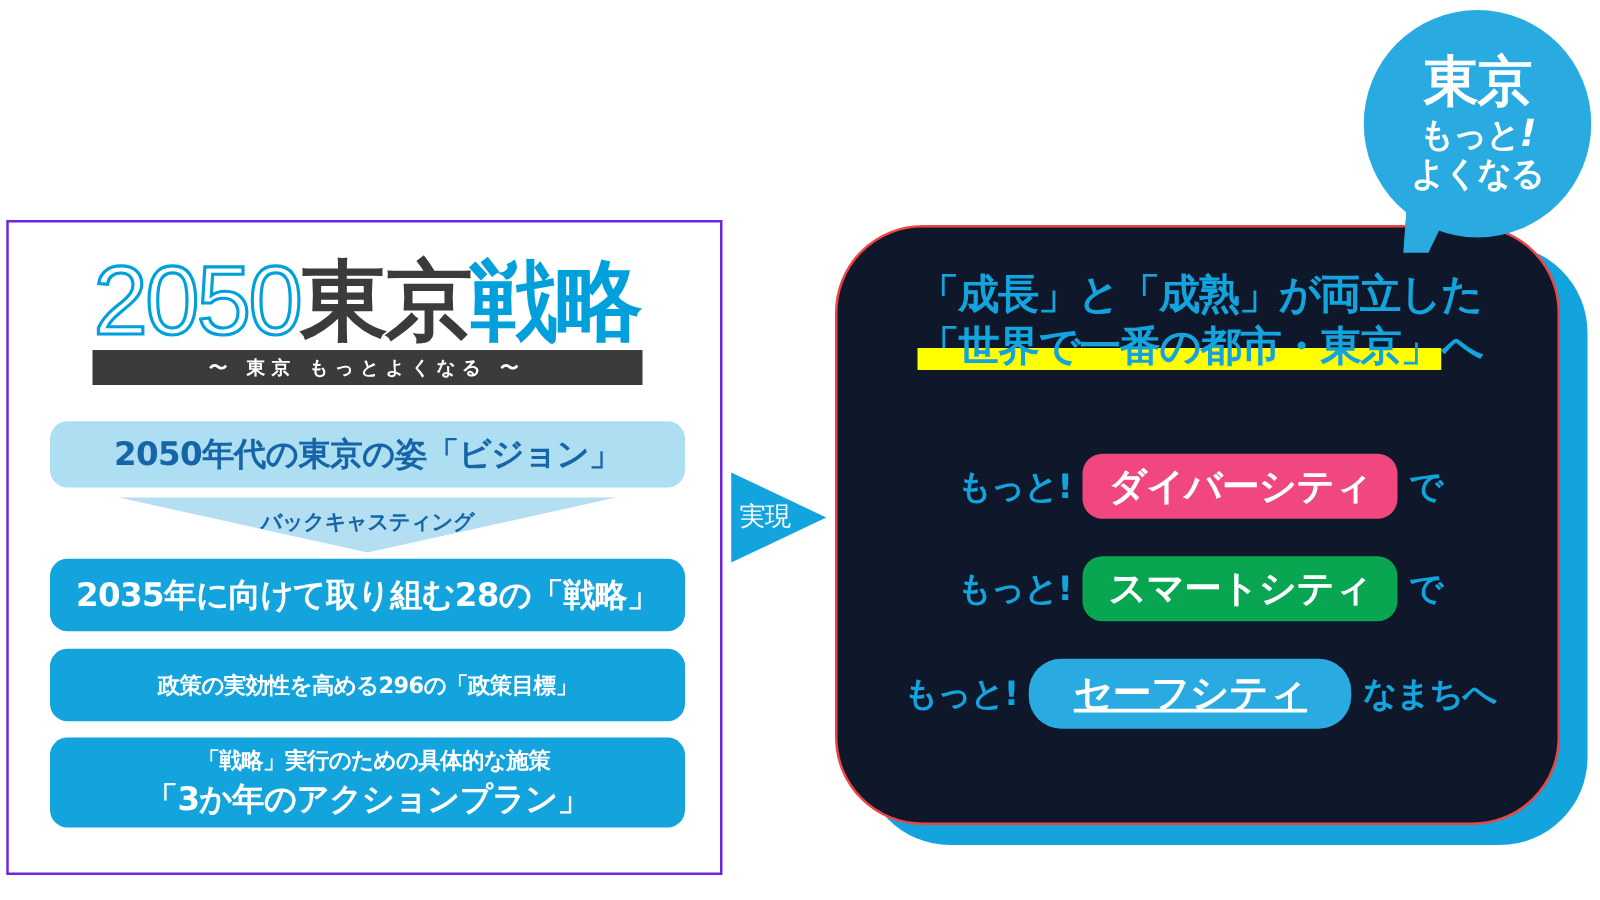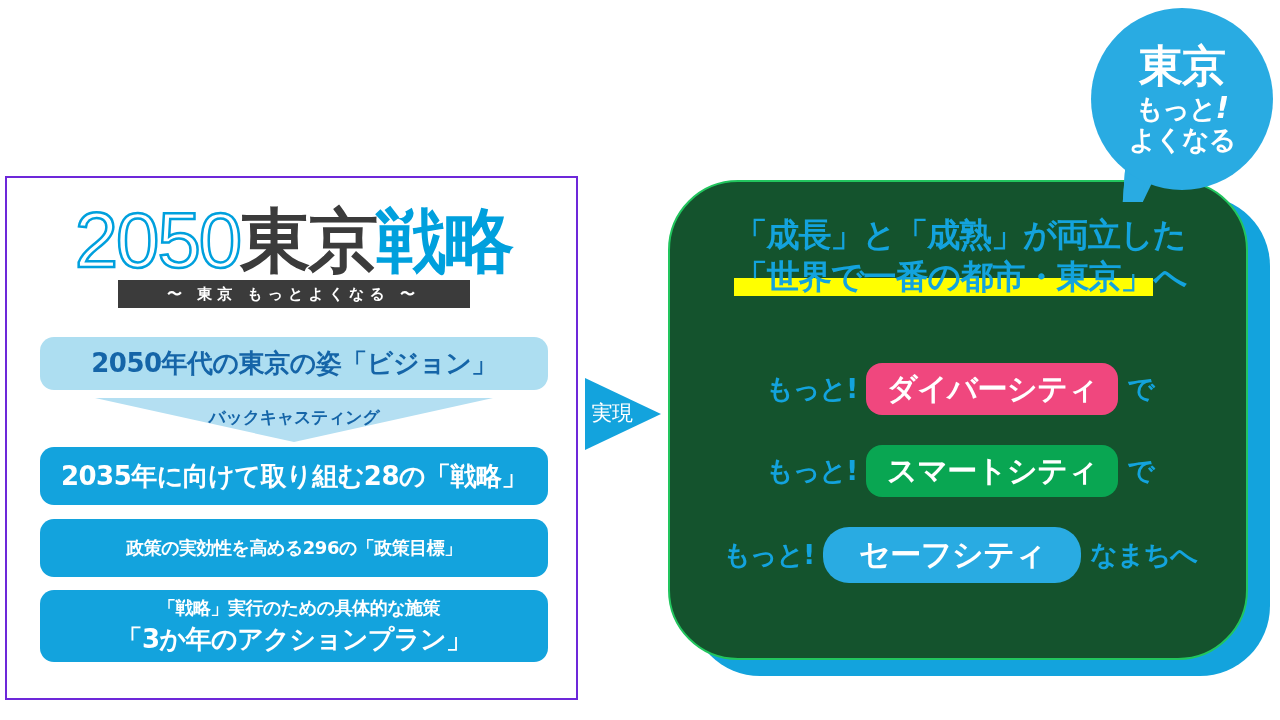--- a/index.html
+++ b/index.html
@@ -37,21 +37,21 @@
     font-size: 70px; font-weight: 700; color: #3b3b3b;
     letter-spacing: -2px;
     font-family: "DejaVu Sans", sans-serif;
   }
   .logo-senryaku {
     font-size: 70px; font-weight: 700; color: #00a0dd;
     letter-spacing: -2px;
     font-family: "DejaVu Sans", sans-serif;
   }
   #logo-bar {
-    margin: 4px auto 0; width: 352px; height: 28px;
+    margin: 4px auto 0; width: 440px; height: 28px;
     background: #3b3b3b; color: #ffffff;
     font-size: 15px; font-weight: 700; letter-spacing: 5px;
     display: flex; align-items: center; justify-content: center;
     font-family: "DejaVu Sans", sans-serif;
   }
 
   
   .lbox {
     position: absolute; left: 33px; width: 508px;
     border-radius: 14px;
@@ -108,22 +108,22 @@
   
   #right-shadow {
     position: absolute; left: 690px; top: 196px;
     width: 580px; height: 480px;
     background: #13a3dd;
     border-radius: 70px;
   }
   #right-panel {
     position: absolute; left: 668px; top: 180px;
     width: 580px; height: 480px;
-    background: #14532d;
-    border: 2px solid #22c55e;
+    background: #0f172a;
+    border: 2px solid #ef4444;
     border-radius: 70px;
   }
   #right-title {
     position: absolute; left: 0; top: 32px; width: 580px;
     text-align: center; color: #13a3dd;
     font-family: "DejaVu Sans", sans-serif;
     font-weight: 700; font-size: 33px; line-height: 1.28;
     letter-spacing: -1px;
   }
   #right-title .hl {
@@ -142,21 +142,21 @@
 
   .motto { color:#13a3dd; font-weight:700; font-size:27px; letter-spacing:-1px; }
   .pill {
     color: #ffffff; font-weight: 700; font-size: 30px;
     border-radius: 16px; letter-spacing: -0.5px;
     display: flex; align-items: center; justify-content: center;
     margin: 0 9px;
   }
   #pill-diversity { background:#f0477e; width: 252px; height: 52px; }
   #pill-smart     { background:#09a652; width: 252px; height: 52px; }
-  #pill-safe      { background:#29abe2; width: 258px; height: 56px; border-radius:26px; font-size:31px; }
+  #pill-safe      { background:#29abe2; width: 258px; height: 56px; border-radius:26px; font-size:31px;text-decoration:underline; }
   .suffix { color:#13a3dd; font-weight:700; font-size:27px; letter-spacing:-1px; }
 
   
   #bubble {
     position: absolute; left: 1091px; top: 8px;
     width: 182px; height: 182px;
     background: #29abe2; border-radius: 50%;
     display: flex; flex-direction: column;
     align-items: center; justify-content: center;
     font-family: "DejaVu Sans", sans-serif;

